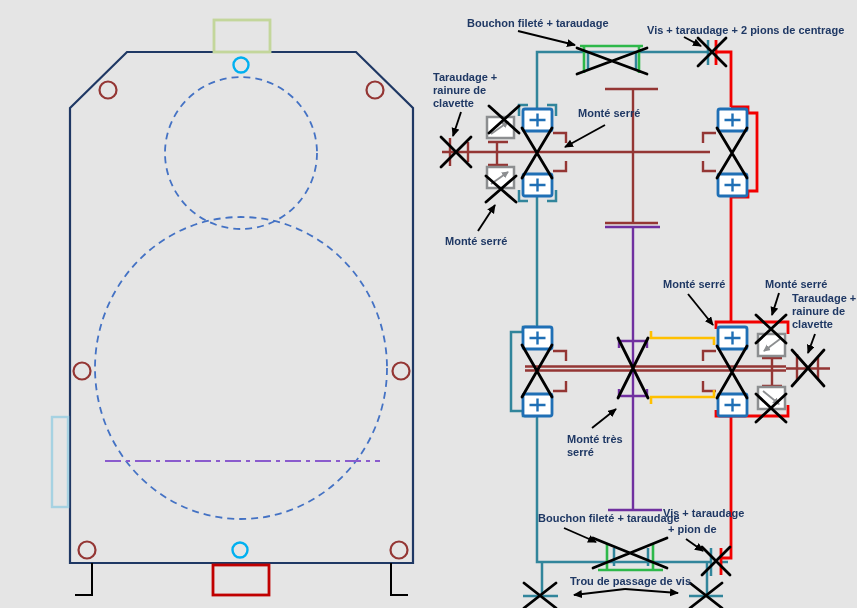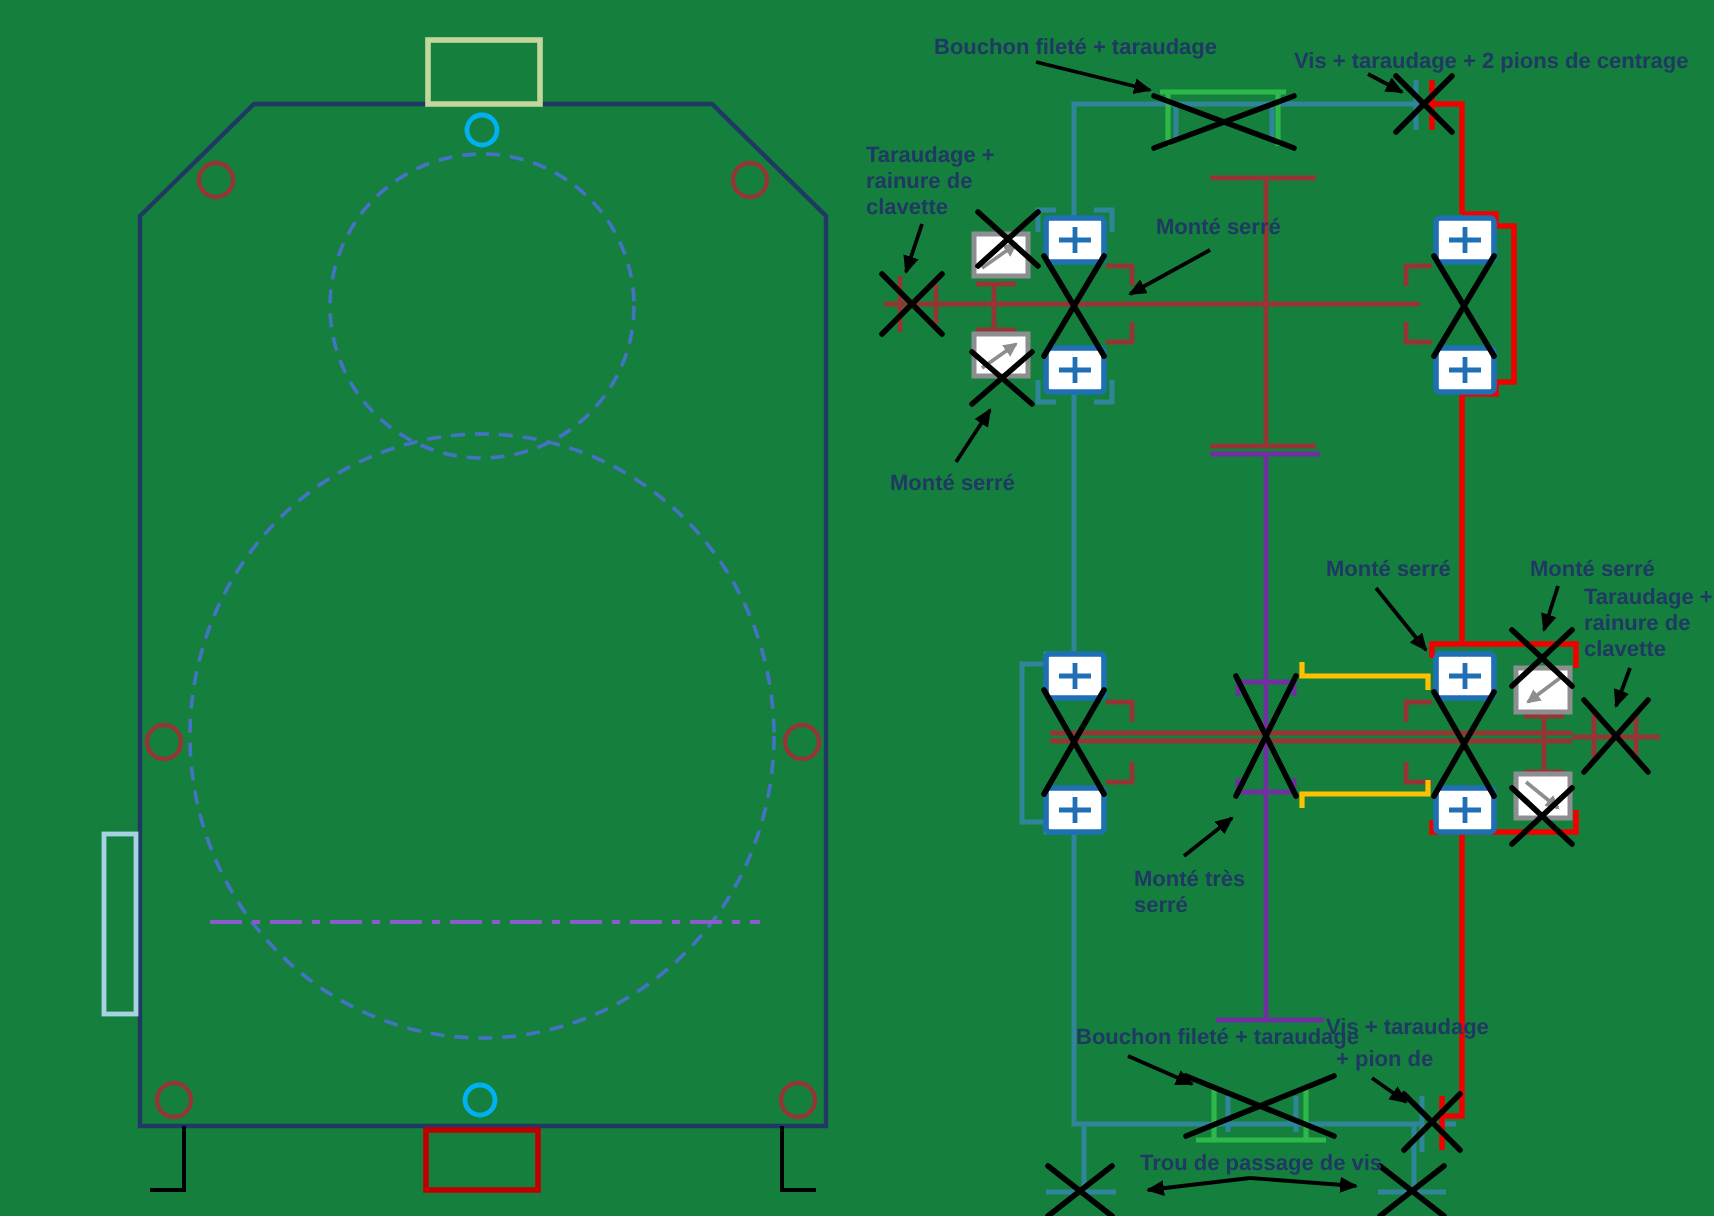--- a/index.html
+++ b/index.html
@@ -1,16 +1,16 @@
 <!DOCTYPE html>
 <html style="--outline_navy: #1f3864; --gear_circle_blue: #4472c4; --axis_purple: #8a5bcd; --accent_cyan: #00b0f0; --hole_brown_red: #943634; --cover_pale_green: #c3d69b; --cover_pale_blue: #a6d2e2; --cover_red: #c00000; --housing_teal: #31859b; --fastener_red: #f20000; --shaft_brown: #943634; --bearing_blue: #1f6fb5; --seal_gray: #8c8e90; --plug_green: #2eb84a; --hub_yellow: #ffc000; --gear_purple: #7030a0; --label_navy: #1f3864;"><head>
 <meta charset="utf-8">
 <style>
   html,body{margin:0;padding:0;background:#ffffff;}
-  .stage{position:relative;width:857px;height:608px;background:#15803d;overflow:hidden;
+  .stage{position:relative;width:857px;height:608px;background:#e5e5e5;overflow:hidden;
          font-family:"Liberation Sans", sans-serif;}
   svg{position:absolute;left:0;top:0;}
   svg *{vector-effect:none;}
   .navy{stroke:var(--outline_navy,#1f3864);fill:none;}
   .dashblue{stroke:var(--gear_circle_blue,#4472c4);fill:none;stroke-dasharray:7 5;stroke-width:1.8;}
   .cyanc{stroke:var(--accent_cyan,#00b0f0);fill:none;stroke-width:2.4;}
   .redholes{stroke:var(--hole_brown_red,#943634);fill:none;stroke-width:2.2;}
   .palegreen{stroke:var(--cover_pale_green,#c3d69b);fill:none;stroke-width:2.8;}
   .paleblue{stroke:var(--cover_pale_blue,#a6d2e2);fill:none;stroke-width:2.4;}
   .covred{stroke:var(--cover_red,#c00000);fill:none;stroke-width:2.8;}

